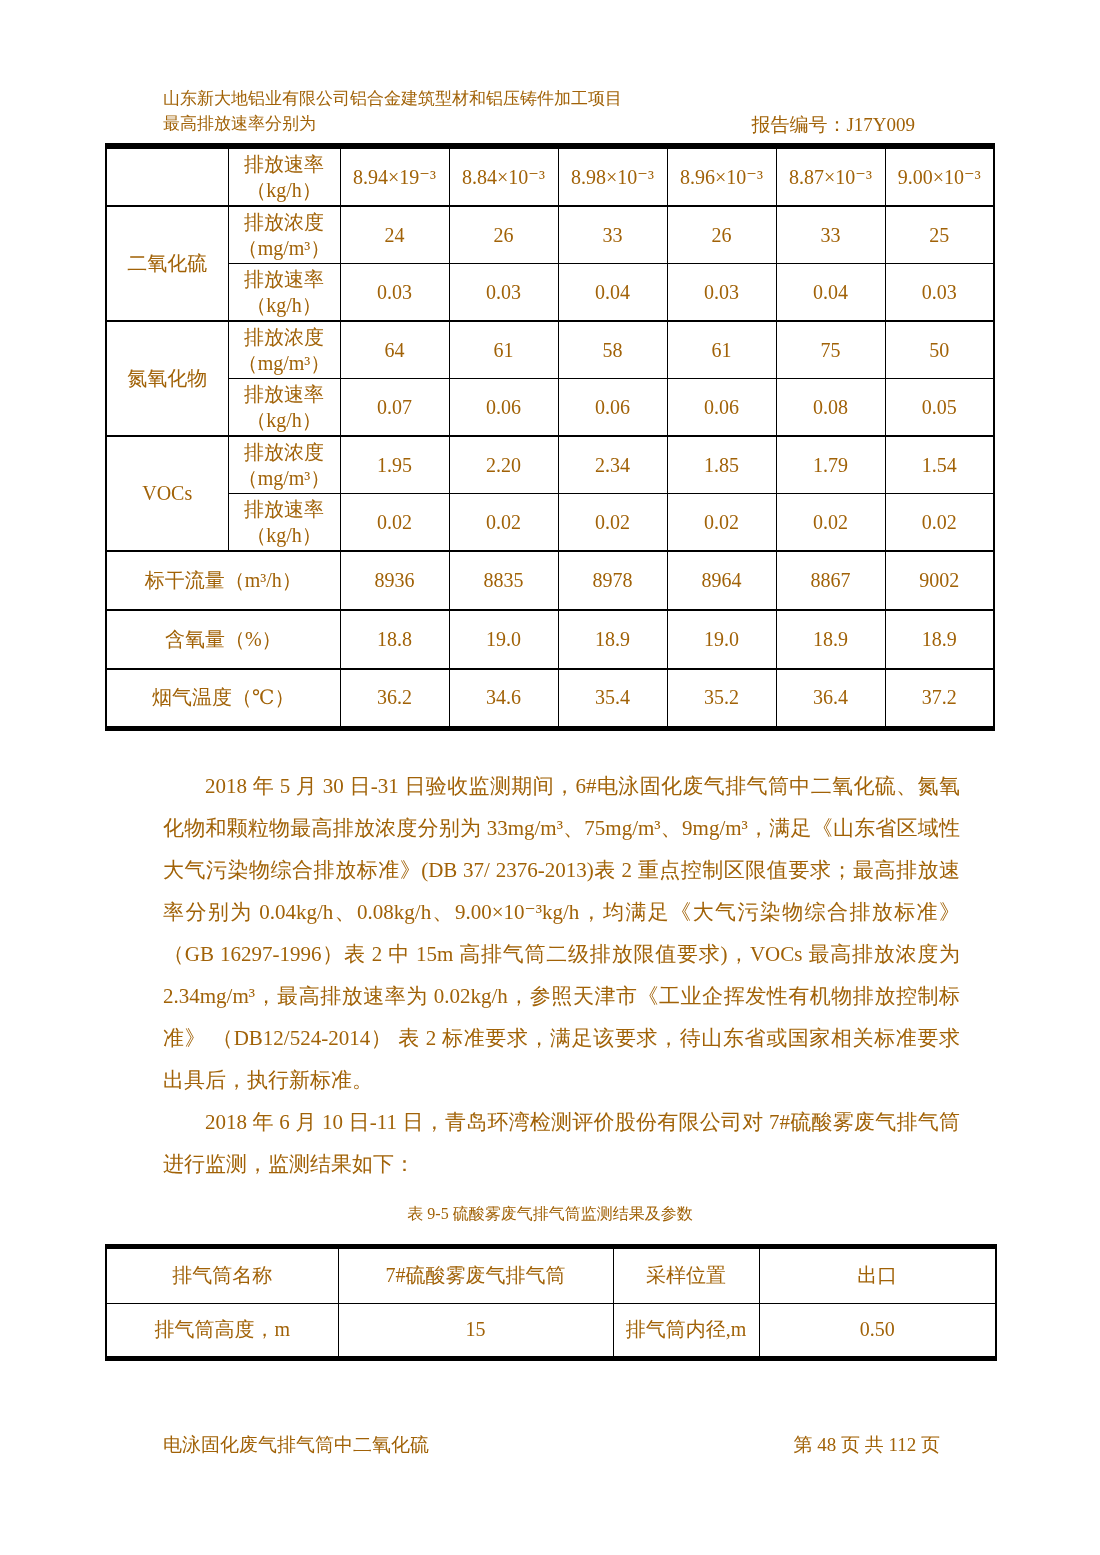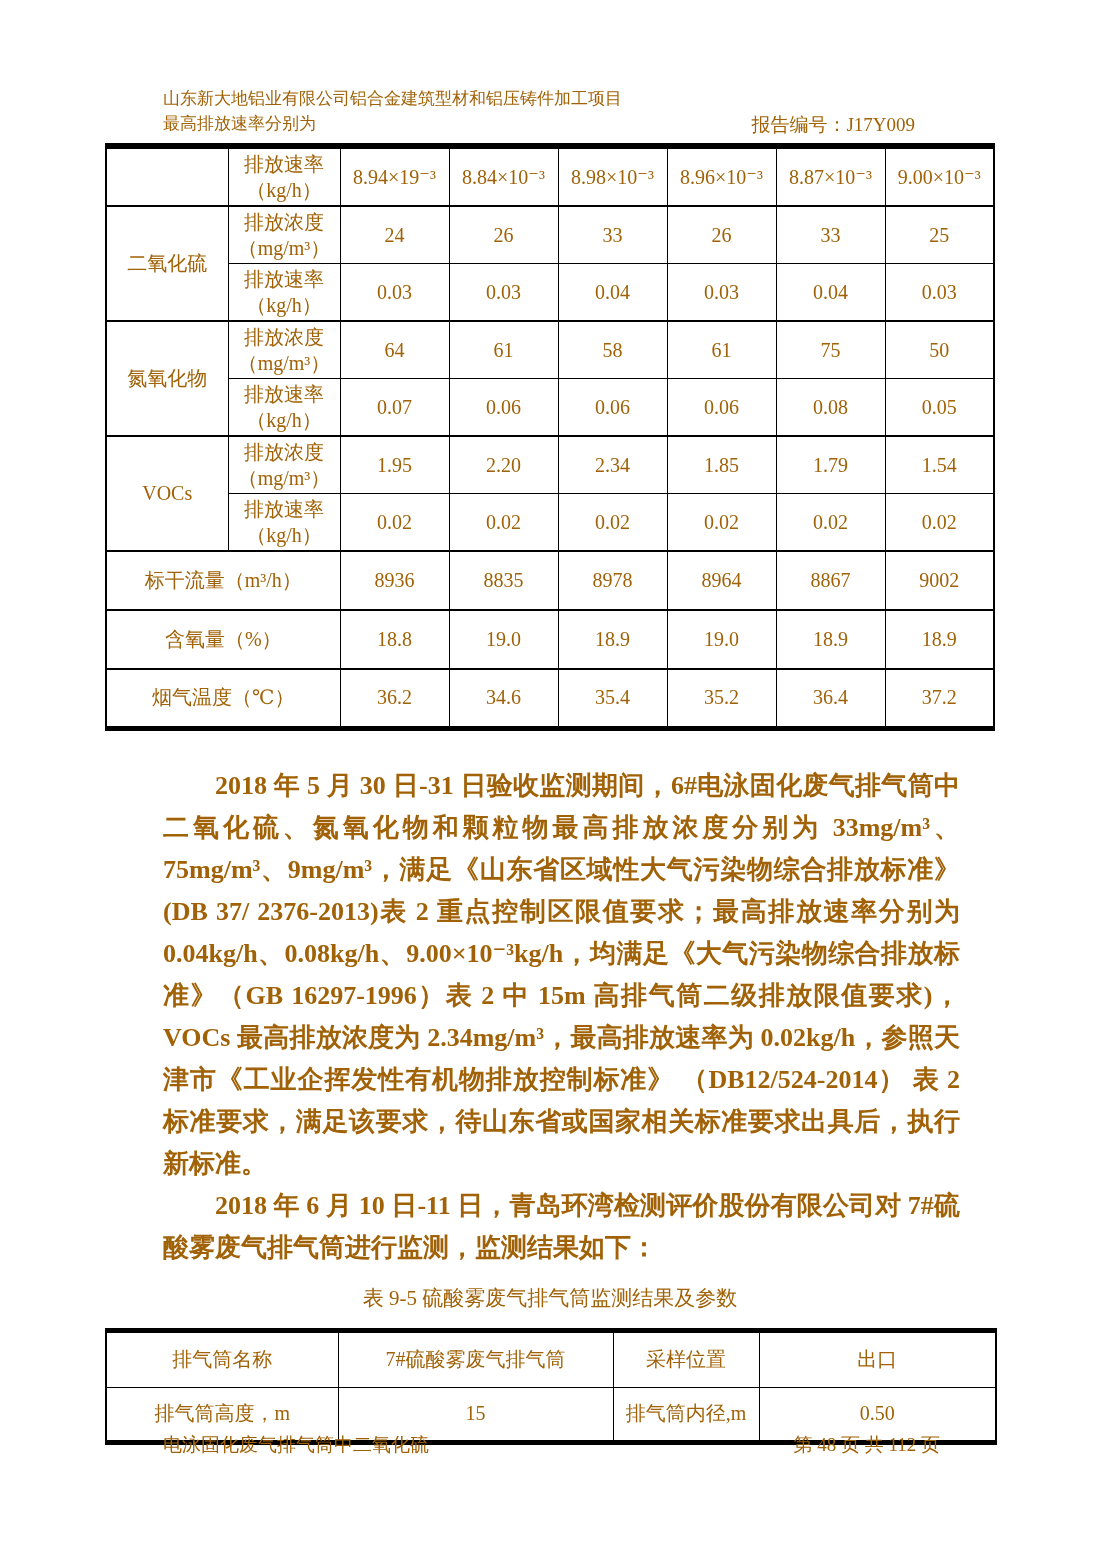--- a/index.html
+++ b/index.html
@@ -66,32 +66,31 @@
     border-right: 2px solid #000000;
     border-radius: 27px;
   }
   .t2 tr.tr0 { height: 57px; }
   .t2 tr.tr1 { height: 55px; }
   .t2 tr.tr2 { height: 41px; }
   
   .bodytext {
     margin: 34px 105px 0 105px;
     padding: 0 35px 0 58px;
-    font-size: 26px;
+    font-size: 21px;
     line-height: 42px;
     text-align: justify;
-    font-weight: bold;
   }
   .bodytext p { margin: 0; text-indent: 2em; }
   .caption {
     margin-top: 8px;
     height: 42px;
     line-height: 42px;
     text-align: center;
-    font-size: 21px;
+    font-size: 16px;
   }
   
   .footer {
     position: absolute;
     left: 105px;
     right: 105px;
     top: 1432px;
     padding: 0 55px 0 58px;
     display: flex;
     justify-content: space-between;

